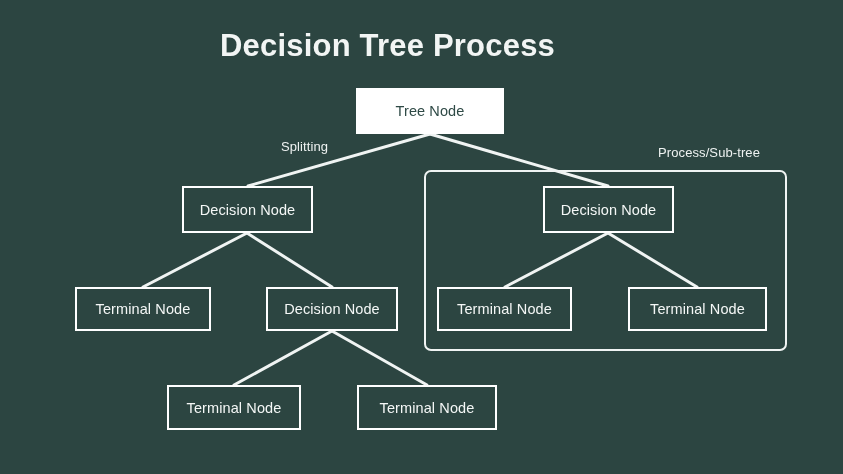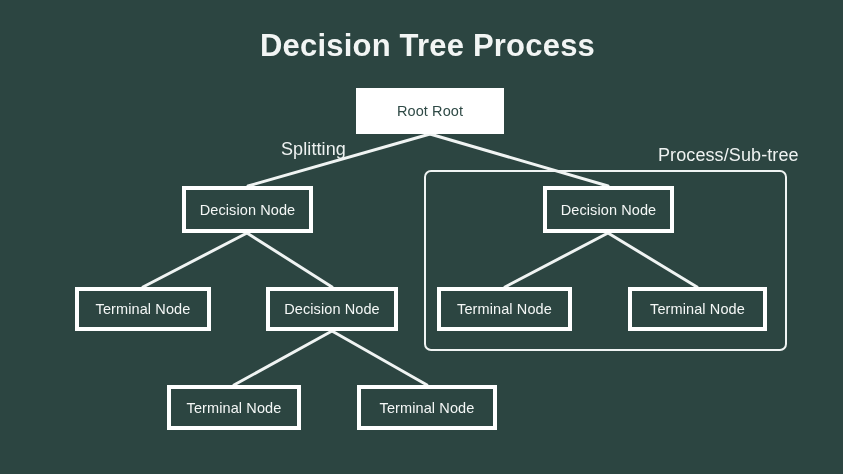--- a/index.html
+++ b/index.html
@@ -27,45 +27,44 @@
     position: absolute;
     left: 0;
     top: 28px;
     width: 775px;
     text-align: center;
     font-size: 31px;
     font-weight: bold;
     color: #f2f5f4;
     letter-spacing: 0.2px;
     white-space: nowrap;
-    padding-left: 40px;
   }
   .node {
     position: absolute;
     box-sizing: border-box;
     display: flex;
     align-items: center;
     justify-content: center;
     font-size: 14.5px;
     white-space: nowrap;
     letter-spacing: 0.1px;
   }
   .node-root {
     background: #ffffff;
     color: #2f4a46;
     border: 1px solid #ffffff;
   }
   .node-outline {
     background: transparent;
     color: #f4f7f6;
-    border: 4px solid #ffffff;
+    border: 2px solid #ffffff;
   }
   .label {
     position: absolute;
-    font-size: 18px;
+    font-size: 13px;
     color: #eef2f1;
     white-space: nowrap;
     letter-spacing: 0.1px;
   }
   .branch-box {
     position: absolute;
     box-sizing: border-box;
     border: 2px solid #f0f4f3;
     border-radius: 7px;
     background: transparent;
@@ -87,21 +86,21 @@
         <line x1="608" y1="233" x2="505" y2="287"></line>
         <line x1="608" y1="233" x2="697" y2="287"></line>
         <line x1="332" y1="331" x2="234" y2="385"></line>
         <line x1="332" y1="331" x2="427" y2="385"></line>
       </g>
   </svg>
 
   <div class="branch-box" id="branch-box" style="left: 424px; top: 170px; width: 363px; height: 181px;"></div>
 
   <div class="node node-root" id="node-root" style="left: 356px; top: 88px; width: 148px; height: 46px;">
-    <span>Root Root</span>
+    <span>Tree Node</span>
   </div>
 
   <div class="node node-outline" id="node-decision_left" style="left: 182px; top: 186px; width: 131px; height: 47px;">
     <span>Decision Node</span>
   </div>
 
   <div class="node node-outline" id="node-decision_right" style="left: 543px; top: 186px; width: 131px; height: 47px;">
     <span>Decision Node</span>
   </div>
 

